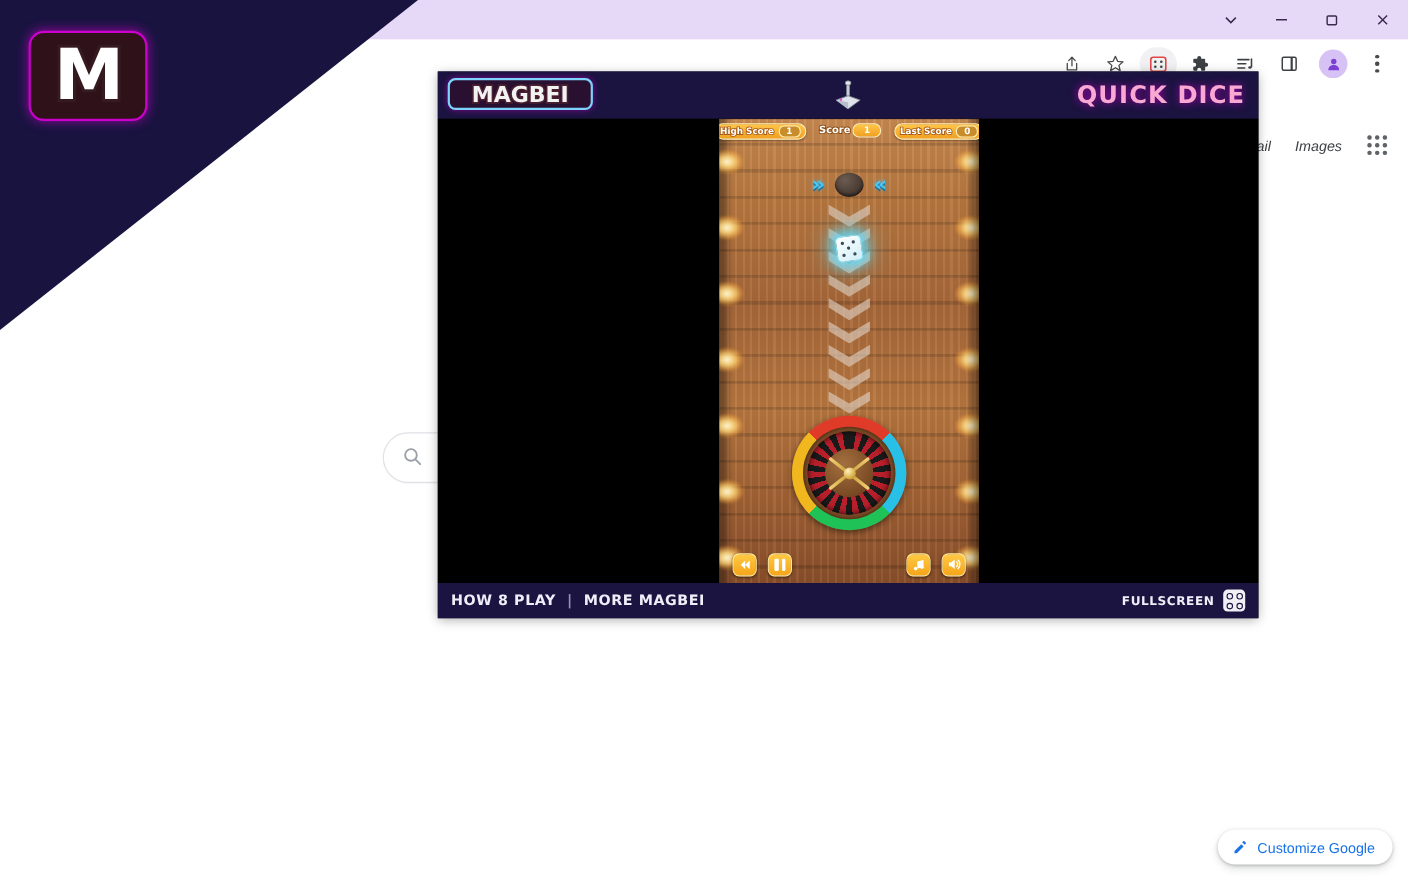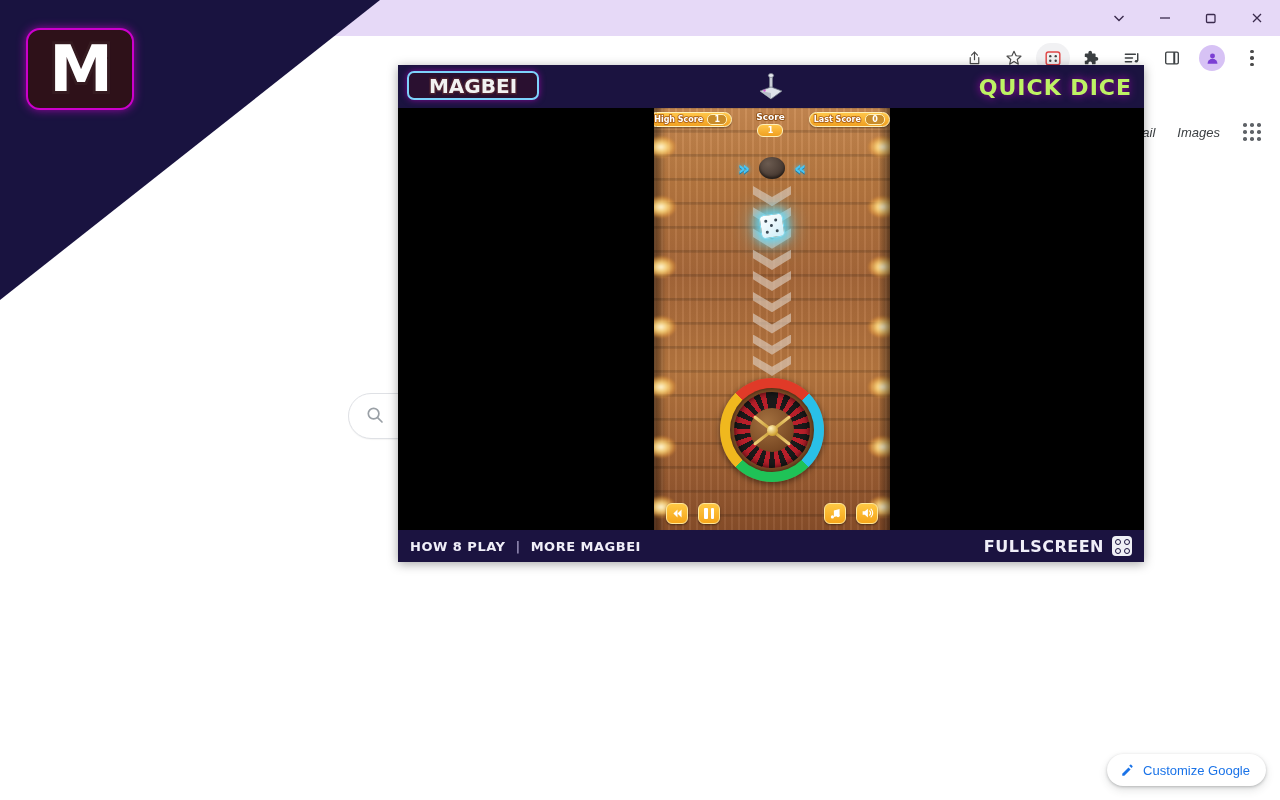--- a/index.html
+++ b/index.html
@@ -156,21 +156,21 @@
     paint-order: stroke fill;
   }
   .joystick-icon {
     position: absolute; left: 50%; top: 2px; transform: translateX(-50%);
     width: 40px; height: 40px;
   }
   .quick-dice {
     position: absolute; right: 12px; top: 50%; transform: translateY(-50%);
     font-family: "DejaVu Sans", sans-serif;
     font-weight: 900; font-size: 22px;
-    color: #bef264; letter-spacing: 1px;
+    color: #f9a8d4; letter-spacing: 1px;
     text-shadow: 0 0 8px rgba(204,0,204,0.8);
   }
 
   .game-stage {
     position: absolute; top: 43px; left: 0; width: 746px; height: 422px;
     background: #000; overflow: hidden;
   }
   .board {
     position: absolute; left: 256px; top: 0; width: 236px; height: 422px;
     background:
@@ -193,21 +193,21 @@
   .lamp {
     position: absolute; width: 30px; height: 22px; border-radius: 50%;
     background: radial-gradient(ellipse at center, #fff7d6 0%, rgba(255,214,120,0.85) 32%, rgba(255,170,60,0.35) 60%, rgba(255,150,40,0) 78%);
     filter: blur(1px);
   }
   .lamp.l { left: -8px; }
   .lamp.r { right: -8px; }
 
   .hud {
     position: absolute; top: 4px; left: 0; width: 236px; height: 34px;
-    display: flex; align-items: flex-start; justify-content: flex-end; gap: 24px;
+    display: flex; align-items: flex-start; justify-content: center; gap: 12px;
     z-index: 6;
   }
   .score-pill {
     height: 15px; border-radius: 8px;
     background: linear-gradient(180deg,#ffc64a,#f0a021);
     border: 1.5px solid #fff0b8;
     display: flex; align-items: center; gap: 4px;
     padding: 0 4px;
     box-shadow: 0 1px 2px rgba(0,0,0,0.4);
   }
@@ -220,21 +220,21 @@
   }
   .score-pill .val-box {
     min-width: 20px; height: 11px; border-radius: 5px;
     background: #c98c2a; border: 1px solid #fff0b8;
     display: flex; align-items: center; justify-content: center;
   }
   .score-pill .val {
     font-family: "DejaVu Sans", sans-serif;
     font-size: 8px; font-weight: 900; color: #ffffff;
   }
-  .score-center { display: flex; flex-direction: column; align-items: center; gap: 2px; }
+  .score-center { display: flex; flex-direction: row; align-items: center; gap: 2px; }
   .score-center .cap {
     font-family: "DejaVu Sans", sans-serif;
     font-size: 9px; font-weight: 900; color: #ffffff;
     -webkit-text-stroke: 1.6px #8a4a10;
     paint-order: stroke fill;
   }
   .score-center .cbox {
     width: 26px; height: 13px; border-radius: 6px;
     background: linear-gradient(180deg,#ffc64a,#f0a021);
     border: 1.5px solid #fff0b8;
@@ -358,21 +358,21 @@
   }
   .foot-links {
     display: flex; align-items: center; gap: 10px;
     font-family: "DejaVu Sans", sans-serif;
     font-weight: 900; font-size: 13px; color: #f0eef8; letter-spacing: 0.5px;
   }
   .foot-sep { color: #9a92bb; }
   .foot-right {
     margin-left: auto; display: flex; align-items: center; gap: 8px;
     font-family: "DejaVu Sans", sans-serif;
-    font-weight: 900; font-size: 16px; color: #f0eef8; letter-spacing: 0.5px;
+    font-weight: 900; font-size: 11px; color: #f0eef8; letter-spacing: 0.5px;
   }
   .fs-dice {
     width: 20px; height: 20px; border-radius: 4px; background: #efeff5;
     position: relative;
   }
   .fs-dice i {
     position: absolute; width: 6px; height: 6px; border-radius: 50%;
     border: 1.4px solid #1b1340; background: transparent; display: block;
   }
   .fs-dice i:nth-child(1){ left:2.5px; top:2.5px; }

